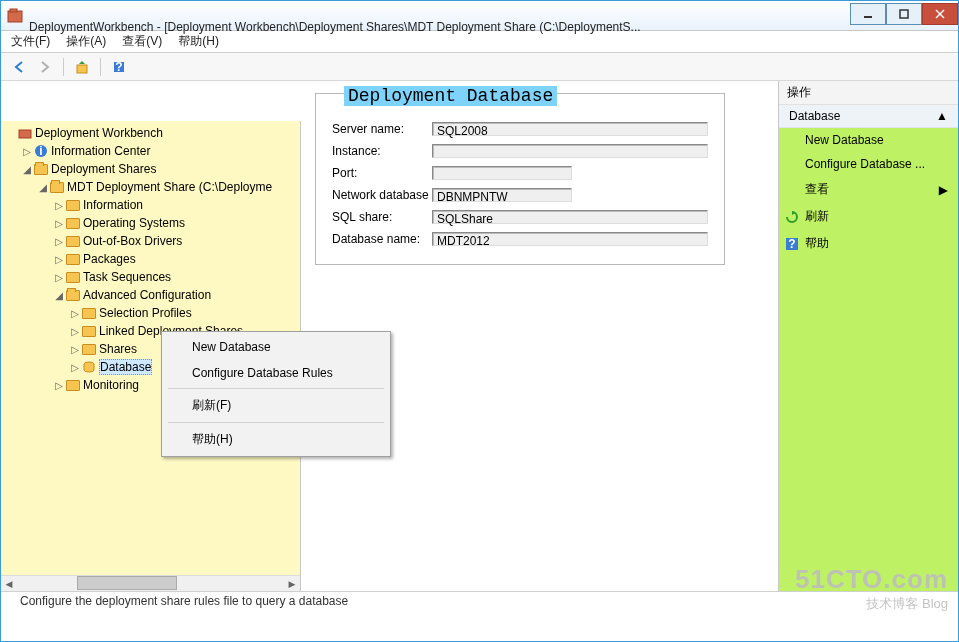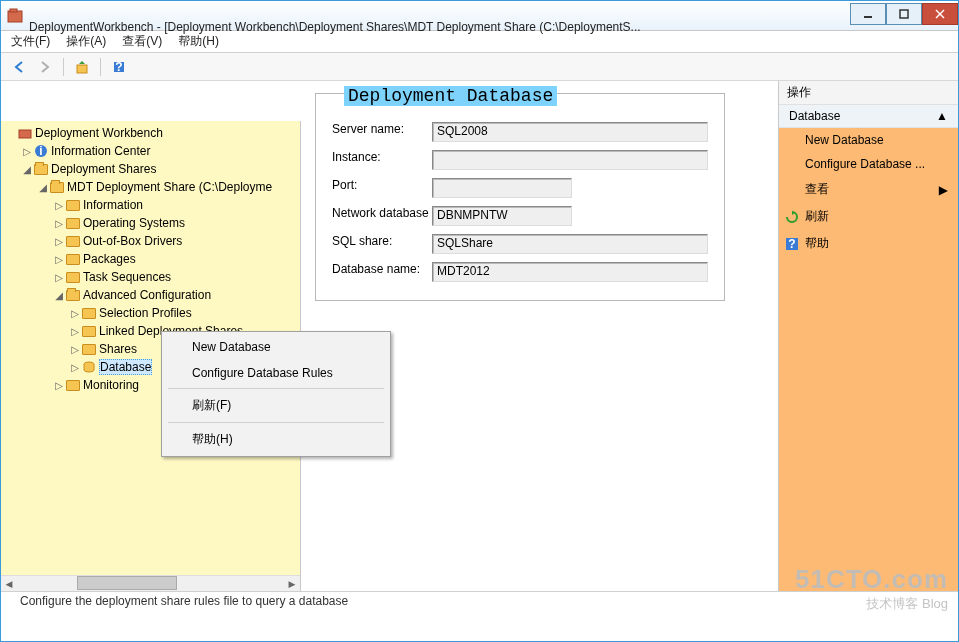--- a/index.html
+++ b/index.html
@@ -27,23 +27,23 @@
 .indent-0{padding-left:0}.indent-1{padding-left:16px}.indent-2{padding-left:32px}.indent-3{padding-left:48px}.indent-4{padding-left:64px}
 .treescrollx { position:absolute; bottom:0; left:0; right:0; height:16px; background:#f0f0f0; border-top:1px solid #ddd; display:flex; }
 .treescrollx .thumb { width:100px; height:14px; background:#ccc; margin-left:60px; border:1px solid #aaa; }
 .treescrollx .arrow { width:16px; display:flex; align-items:center; justify-content:center; color:#666; font-size:9px; }
 .centerpane { flex:1; background:#fff; padding:12px 14px; position:relative; }
 .fieldset { border:1px solid #b8b8b8; padding:14px 16px 18px; width:410px; }
 .fieldset .legend { position:relative; top:-22px; left:-4px; background:#7dd3fc; padding:0 4px; font-family:"Courier New",monospace; font-size:18px; display:inline-block;margin-left:16px; }
 .fieldset .row { display:flex; align-items:flex-start; margin-top:-6px; margin-bottom:14px; font-family:"Courier New",monospace; font-size:12px; }
 .fieldset .row:last-child{margin-bottom:0}
 .fieldset .lbl { width:100px; }
-.fieldset .val { border:1px solid #888; border-right-color:#ddd; border-bottom-color:#ddd; background:#efefef; height:20px; padding:1px 4px; flex:1; box-shadow: inset 1px 1px 0 #bbb; }
+.fieldset .val { border:1px solid #888; border-right-color:#ddd; border-bottom-color:#ddd; background:#efefef; height:14px; padding:1px 4px; flex:1; box-shadow: inset 1px 1px 0 #bbb; }
 .fieldset .val.short { flex:0 0 140px; }
-.actionpane { width:180px; border-left:1px solid #c8c8c8; background:#fdba74; }
+.actionpane { width:180px; border-left:1px solid #c8c8c8; background:#bef264; }
 .actionpane .hdr { background:#f4f4f4; padding:3px 8px; font-weight:400; border-bottom:1px solid #e0e0e0; }
 .actionpane .grouphdr { background:#eef3f8; padding:4px 10px; display:flex; justify-content:space-between; border-bottom:1px solid #dde4ec; font-size:13px; }
 .actionpane .item { padding:5px 10px 5px 26px; display:flex; align-items:center; position:relative; }
 .actionpane .item .ico { position:absolute; left:6px; width:14px; height:14px; display:flex; align-items:center; justify-content:center; }
 .ctxmenu { position:absolute; left:160px; top:330px; width:230px; background:#f2f2f2; border:1px solid #a0a0a0; box-shadow:2px 2px 3px rgba(0,0,0,0.3); padding:2px; z-index:10; }
 .ctxmenu .mi { padding:6px 10px 6px 28px; }
 .ctxmenu .sep { height:1px; background:#d0d0d0; margin:2px 4px; }
 .status { height:20px; border-top:1px solid #d0d0d0; padding:2px 19px; font-size:12px; color:#333; background:#fff; }
 .watermark { position:absolute; right:10px; bottom:28px; color:#bdbdbd; font-family:Arial; text-align:right; opacity:0.9; pointer-events:none; }
 .watermark .big { font-size:26px; font-weight:bold; letter-spacing:1px; }

